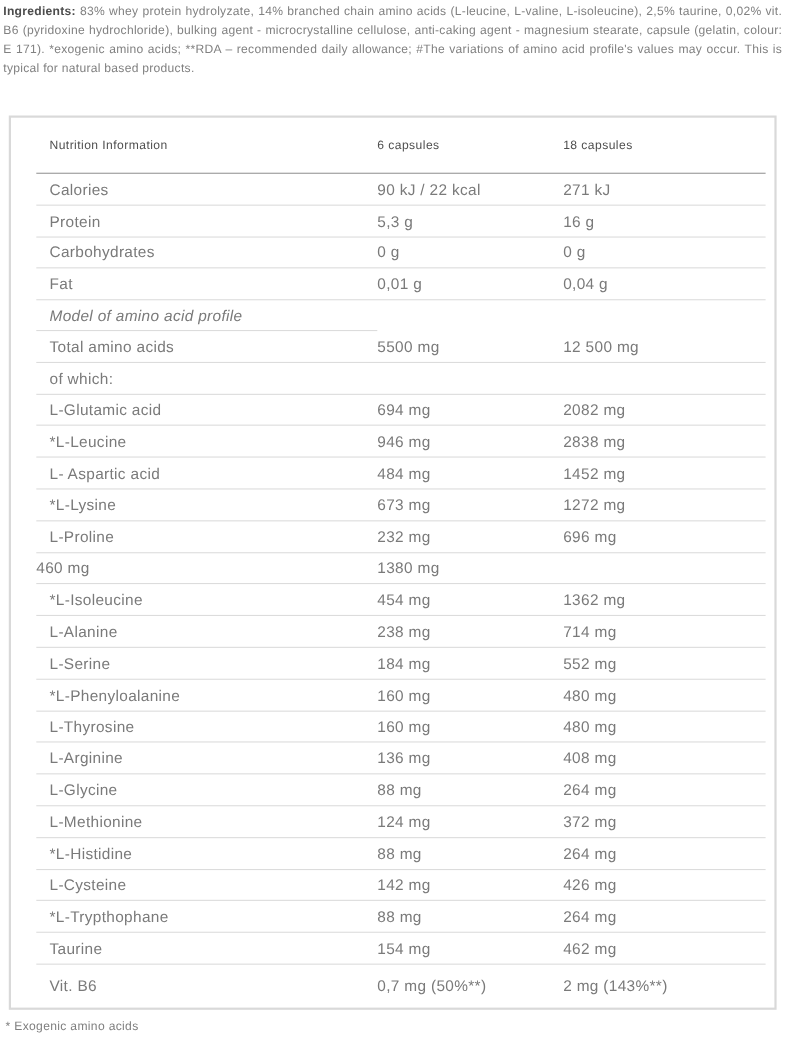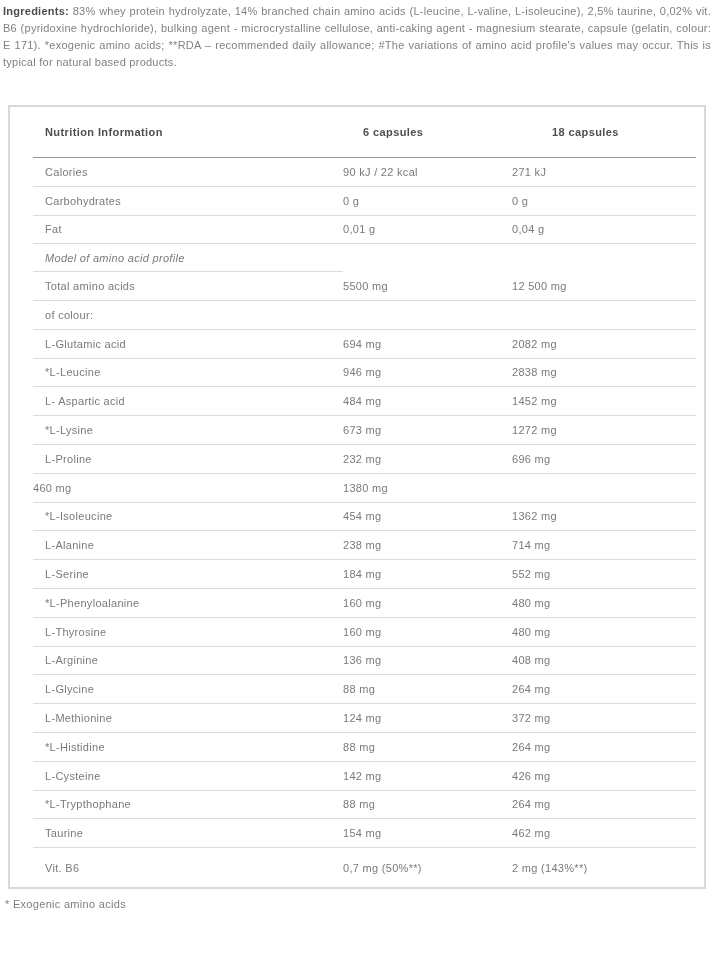--- a/index.html
+++ b/index.html
@@ -25,29 +25,29 @@
     border: 2px solid #d9d9d9;
     background: #fff;
     box-sizing: border-box;
   }
   .table { margin: 0 8px 0 23px; }
 
   .thead {
     display: grid; grid-template-columns: 310px 169px 1fr;
     height: 50px; align-items: center;
     border-bottom: 1px solid #979797;
-    font-size: 11px; font-weight: bold; color: #4f4f4f; letter-spacing: 0.4px; gap: 20px;
+    font-size: 11px; font-weight: normal; color: #4f4f4f; letter-spacing: 0.4px;
   }
   .thead .c0 { padding-left: 12px; }
 
   .row {
     display: grid; grid-template-columns: 310px 169px 1fr;
     height: 27.8px; align-items: center;
     border-bottom: 1px solid #dcdcdc;
-    font-size: 11px; color: #7a7a7a; letter-spacing: 0.3px;
+    font-size: 14px; color: #7a7a7a; letter-spacing: 0.3px;
   }
   .row .c0 { padding-left: 12px; }
   .row.partial { border-bottom: none; font-style: italic; }
   .row.partial .c0 {
     align-self: stretch; display: flex; align-items: center;
     border-bottom: 1px solid #dcdcdc; box-sizing: border-box;
   }
   .row.noline { border-bottom: none; height: 39px; }
 
   
@@ -72,41 +72,46 @@
         <div class="c1">6 capsules</div>
         <div class="c2">18 capsules</div>
       </div>
       <div>
           <div class="row">
             <div class="c0">Calories</div>
             <div class="c1">90 kJ / 22 kcal</div>
             <div class="c2">271 kJ</div>
           </div>
           <div class="row">
+            <div class="c0">Protein</div>
+            <div class="c1">5,3 g</div>
+            <div class="c2">16 g</div>
+          </div>
+          <div class="row">
             <div class="c0">Carbohydrates</div>
             <div class="c1">0 g</div>
             <div class="c2">0 g</div>
           </div>
           <div class="row">
             <div class="c0">Fat</div>
             <div class="c1">0,01 g</div>
             <div class="c2">0,04 g</div>
           </div>
           <div class="row partial">
             <div class="c0">Model of amino acid profile</div>
             <div class="c1"></div>
             <div class="c2"></div>
           </div>
           <div class="row">
             <div class="c0">Total amino acids</div>
             <div class="c1">5500 mg</div>
             <div class="c2">12 500 mg</div>
           </div>
           <div class="row">
-            <div class="c0">of colour:</div>
+            <div class="c0">of which:</div>
             <div class="c1"></div>
             <div class="c2"></div>
           </div>
           <div class="row">
             <div class="c0">L-Glutamic acid</div>
             <div class="c1">694 mg</div>
             <div class="c2">2082 mg</div>
           </div>
           <div class="row">
             <div class="c0">*L-Leucine</div>

